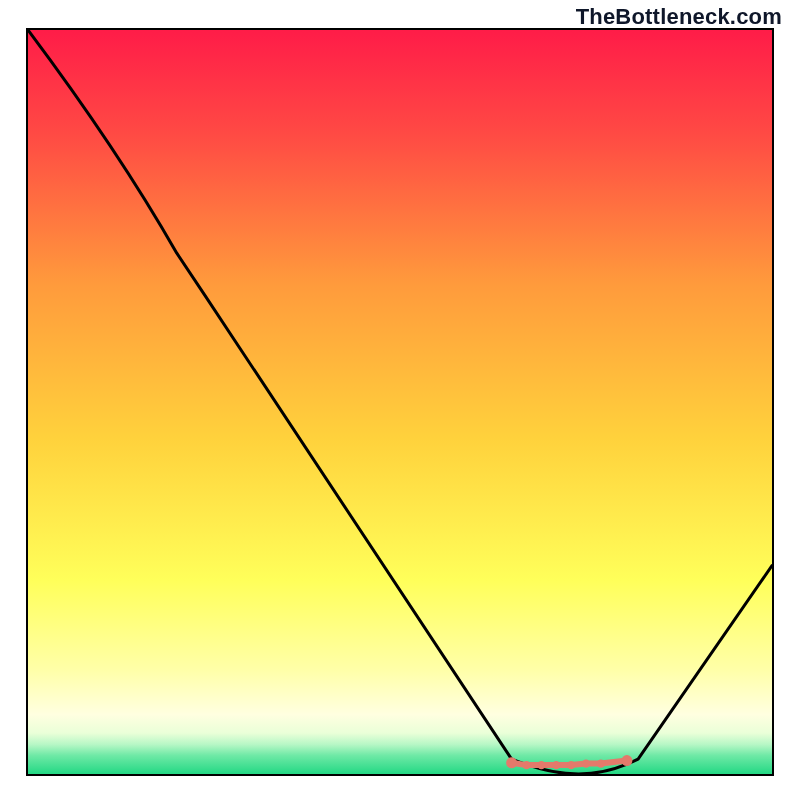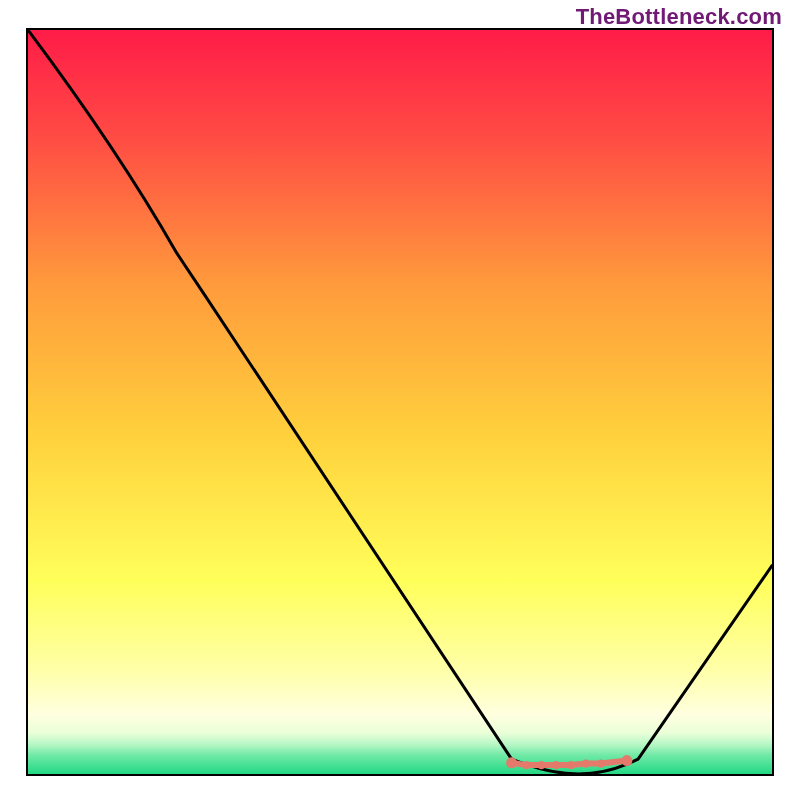--- a/index.html
+++ b/index.html
@@ -15,21 +15,21 @@
     position: relative;
     width: 800px;
     height: 800px;
   }
   .watermark {
     position: absolute;
     top: 4px;
     right: 18px;
     font-size: 22px;
     font-weight: 600;
-    color: #701a75;
+    color: #0f172a;
     letter-spacing: 0.2px;
   }
   .plot-frame {
     position: absolute;
     left: 26px;
     top: 28px;
     width: 748px;
     height: 748px;
     box-sizing: border-box;
     border: 2px solid #000000;

